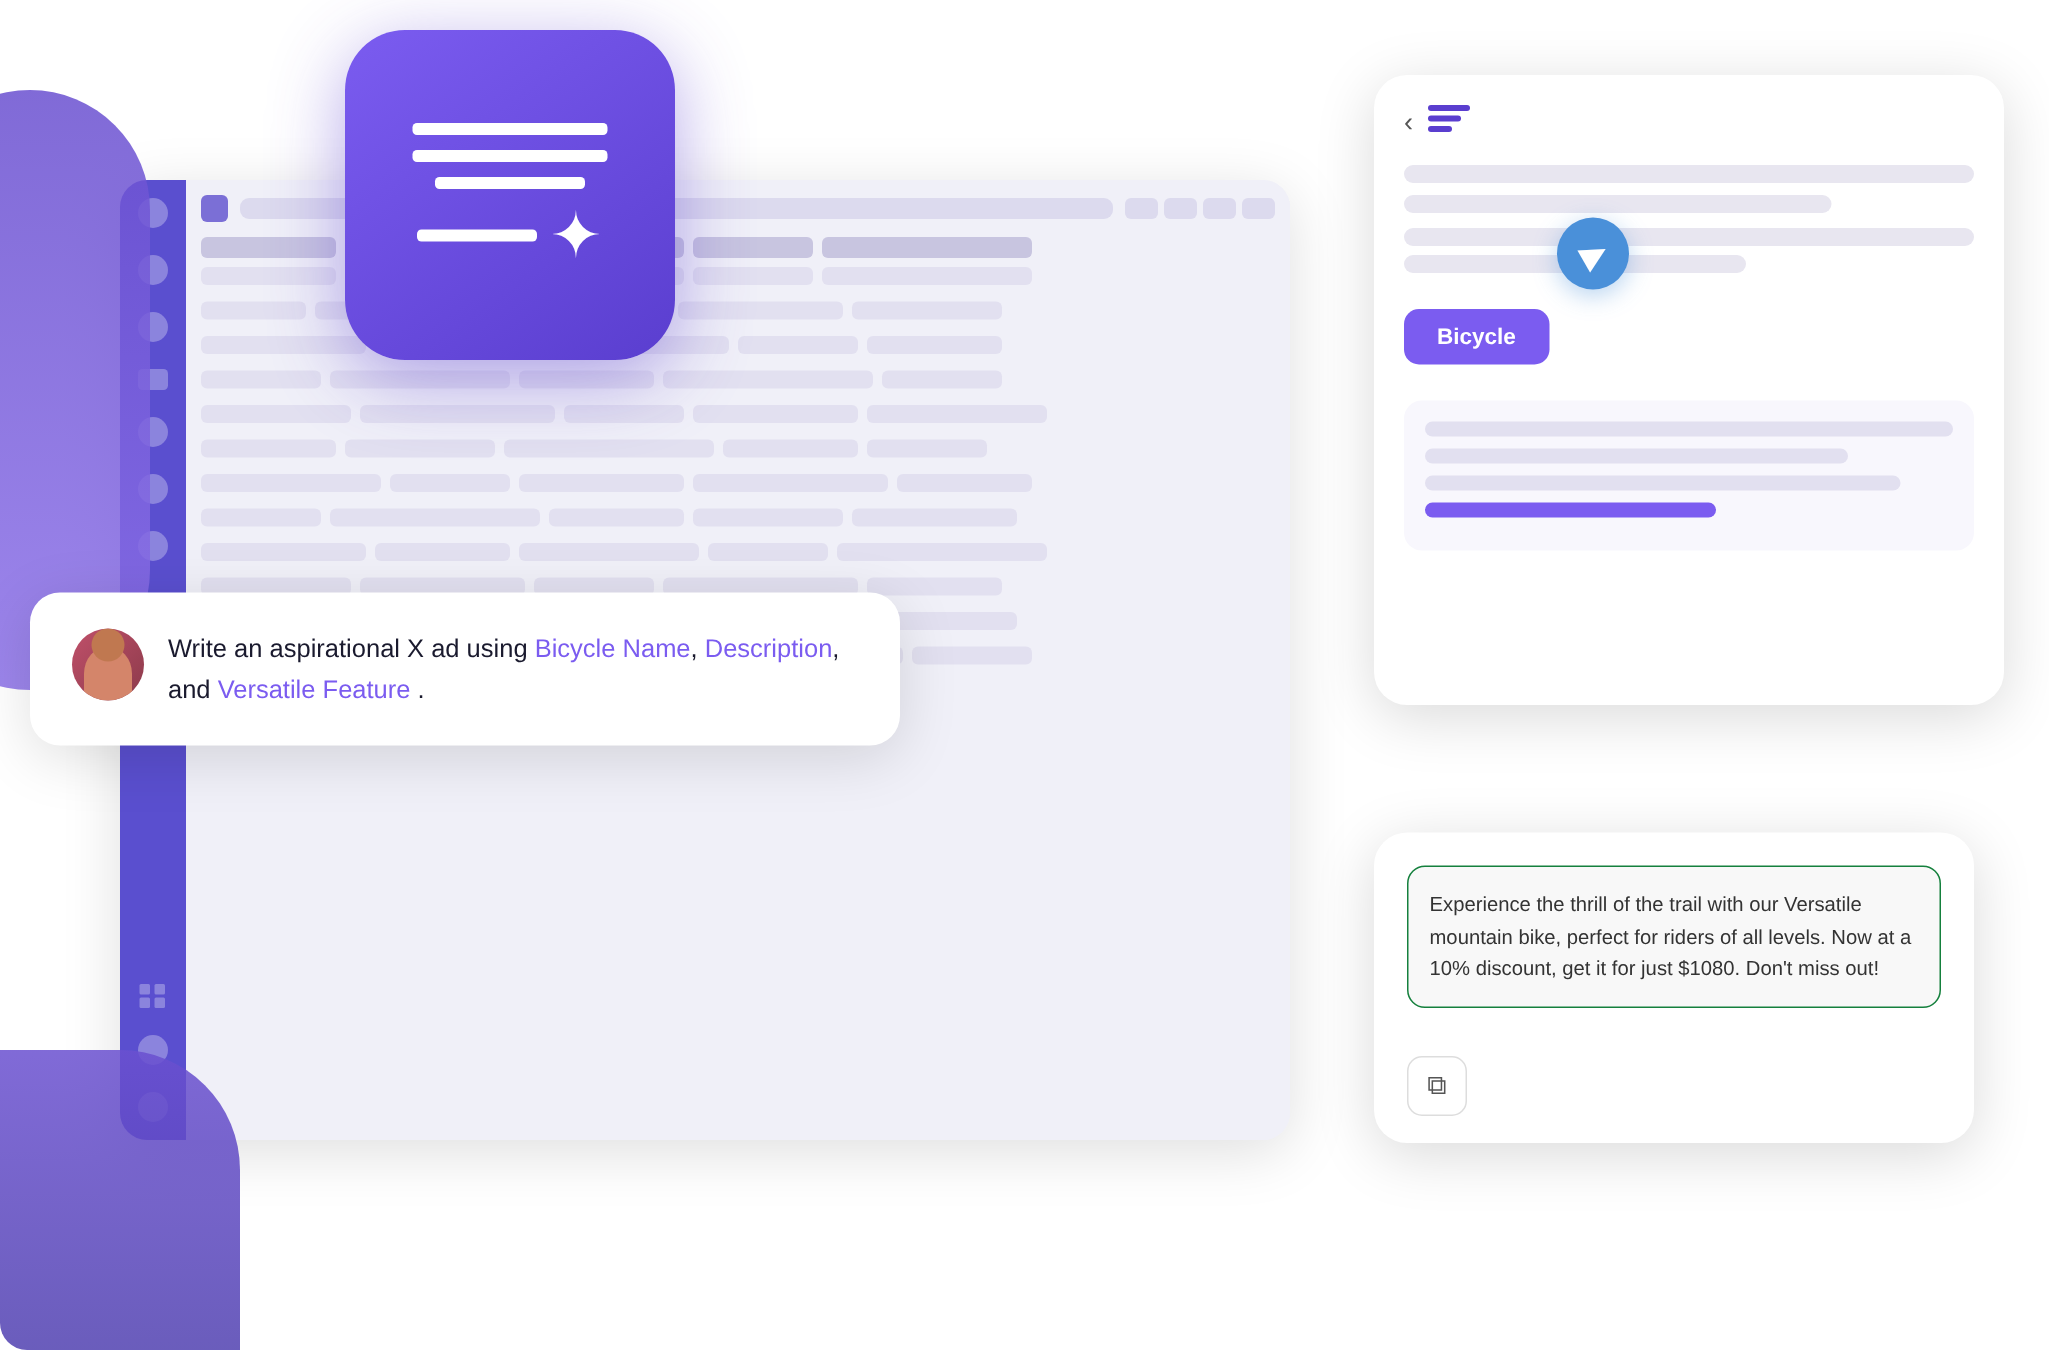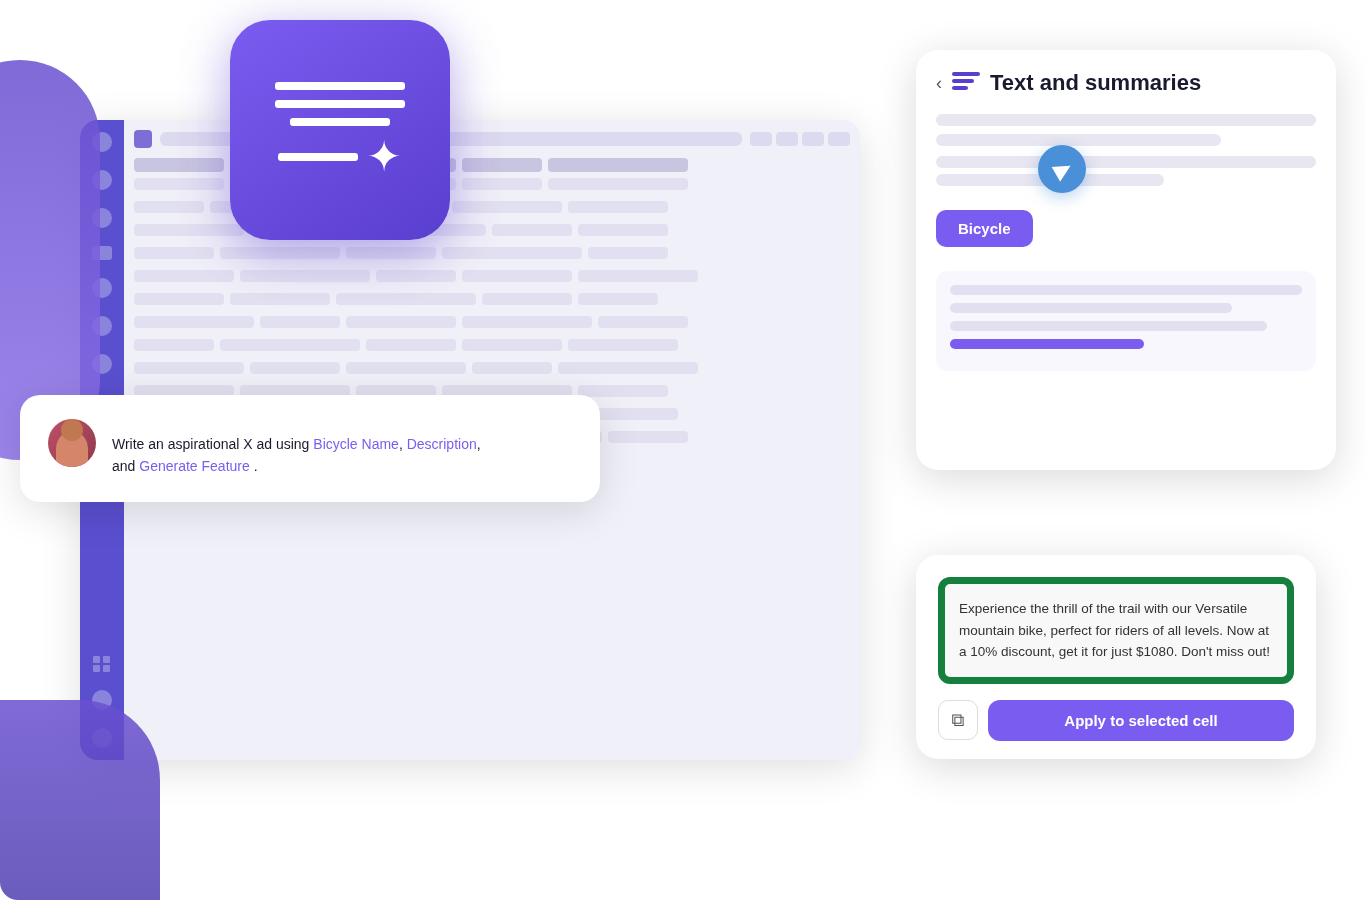--- a/index.html
+++ b/index.html
@@ -276,24 +276,23 @@
     .avatar-head {
       width: 22px; height: 22px;
       background: #c07850;
       border-radius: 50%;
       position: absolute;
       top: -12px;
       left: 5px;
     }
 
     .prompt-text {
-      font-size: 14px;
+      font-size: 17px;
       color: #1a1a2e;
       line-height: 1.6;
-      margin-top: 14px;
     }
 
     .prompt-link {
       color: #7b5cf0;
       font-weight: 500;
     }
 
     
     .nav-arrow {
       position: absolute;
@@ -341,24 +340,24 @@
     }
 
     .oc-feedback-icon {
       font-size: 20px;
       color: #7b5cf0;
       cursor: pointer;
     }
 
     .oc-output-box {
       background: #f8f8f8;
-      border: 7px solid #15803d;
+      border: 1px solid #15803d;
       border-radius: 12px;
       padding: 14px;
-      margin-bottom: 16px;
+      margin-bottom: 32px;
     }
 
     .oc-output-text {
       font-size: 13.5px;
       color: #333;
       line-height: 1.6;
     }
 
     .oc-actions {
       display: flex;
@@ -572,21 +571,20 @@
   </div>
 
   <div class="right-panel">
     <div class="rp-header">
       <span class="rp-back-arrow">‹</span>
       <div class="rp-icon">
         <div class="rp-icon-line" style="width:28px"></div>
         <div class="rp-icon-line" style="width:22px"></div>
         <div class="rp-icon-line" style="width:16px"></div>
       </div>
-      <span class="rp-title">Text and summaries</span>
     </div>
 
     <div class="rp-placeholder-block full"></div>
     <div class="rp-placeholder-block med"></div>
     <div style="margin: 10px 0">
       <div class="rp-placeholder-block full" style="margin-bottom:6px"></div>
       <div class="rp-placeholder-block short"></div>
     </div>
 
     <button class="generate-btn">Bicycle</button>
@@ -604,33 +602,32 @@
       <div class="avatar-figure">
         <div class="avatar-head"></div>
       </div>
     </div>
     <div class="prompt-text">
       <span>Write an aspirational X ad using</span>
       <span class="prompt-link"> </span><span class="prompt-link">Bicycle Name</span><span>,</span>
       <span class="prompt-link"> </span><span class="prompt-link">Description</span><span>,</span>
       <br>
       <span>and</span>
-      <span class="prompt-link"> </span><span class="prompt-link">Generate Feature</span>
+      <span class="prompt-link"> </span><span class="prompt-link">Versatile Feature</span>
       <span>.</span>
     </div>
   </div>
 
   <div class="output-card">
 
     <div class="oc-output-box">
       <p class="oc-output-text">Experience the thrill of the trail with our Versatile mountain bike, perfect for riders of all levels. Now at a 10% discount, get it for just $1080.
 Don't miss out!</p>
     </div>
 
     <div class="oc-actions">
       <button class="oc-copy-btn">
         <span>⧉</span>
       </button>
-      <button class="oc-apply-btn">Apply to selected cell</button>
     </div>
   </div>
 
 </div>
 
 </body></html>

